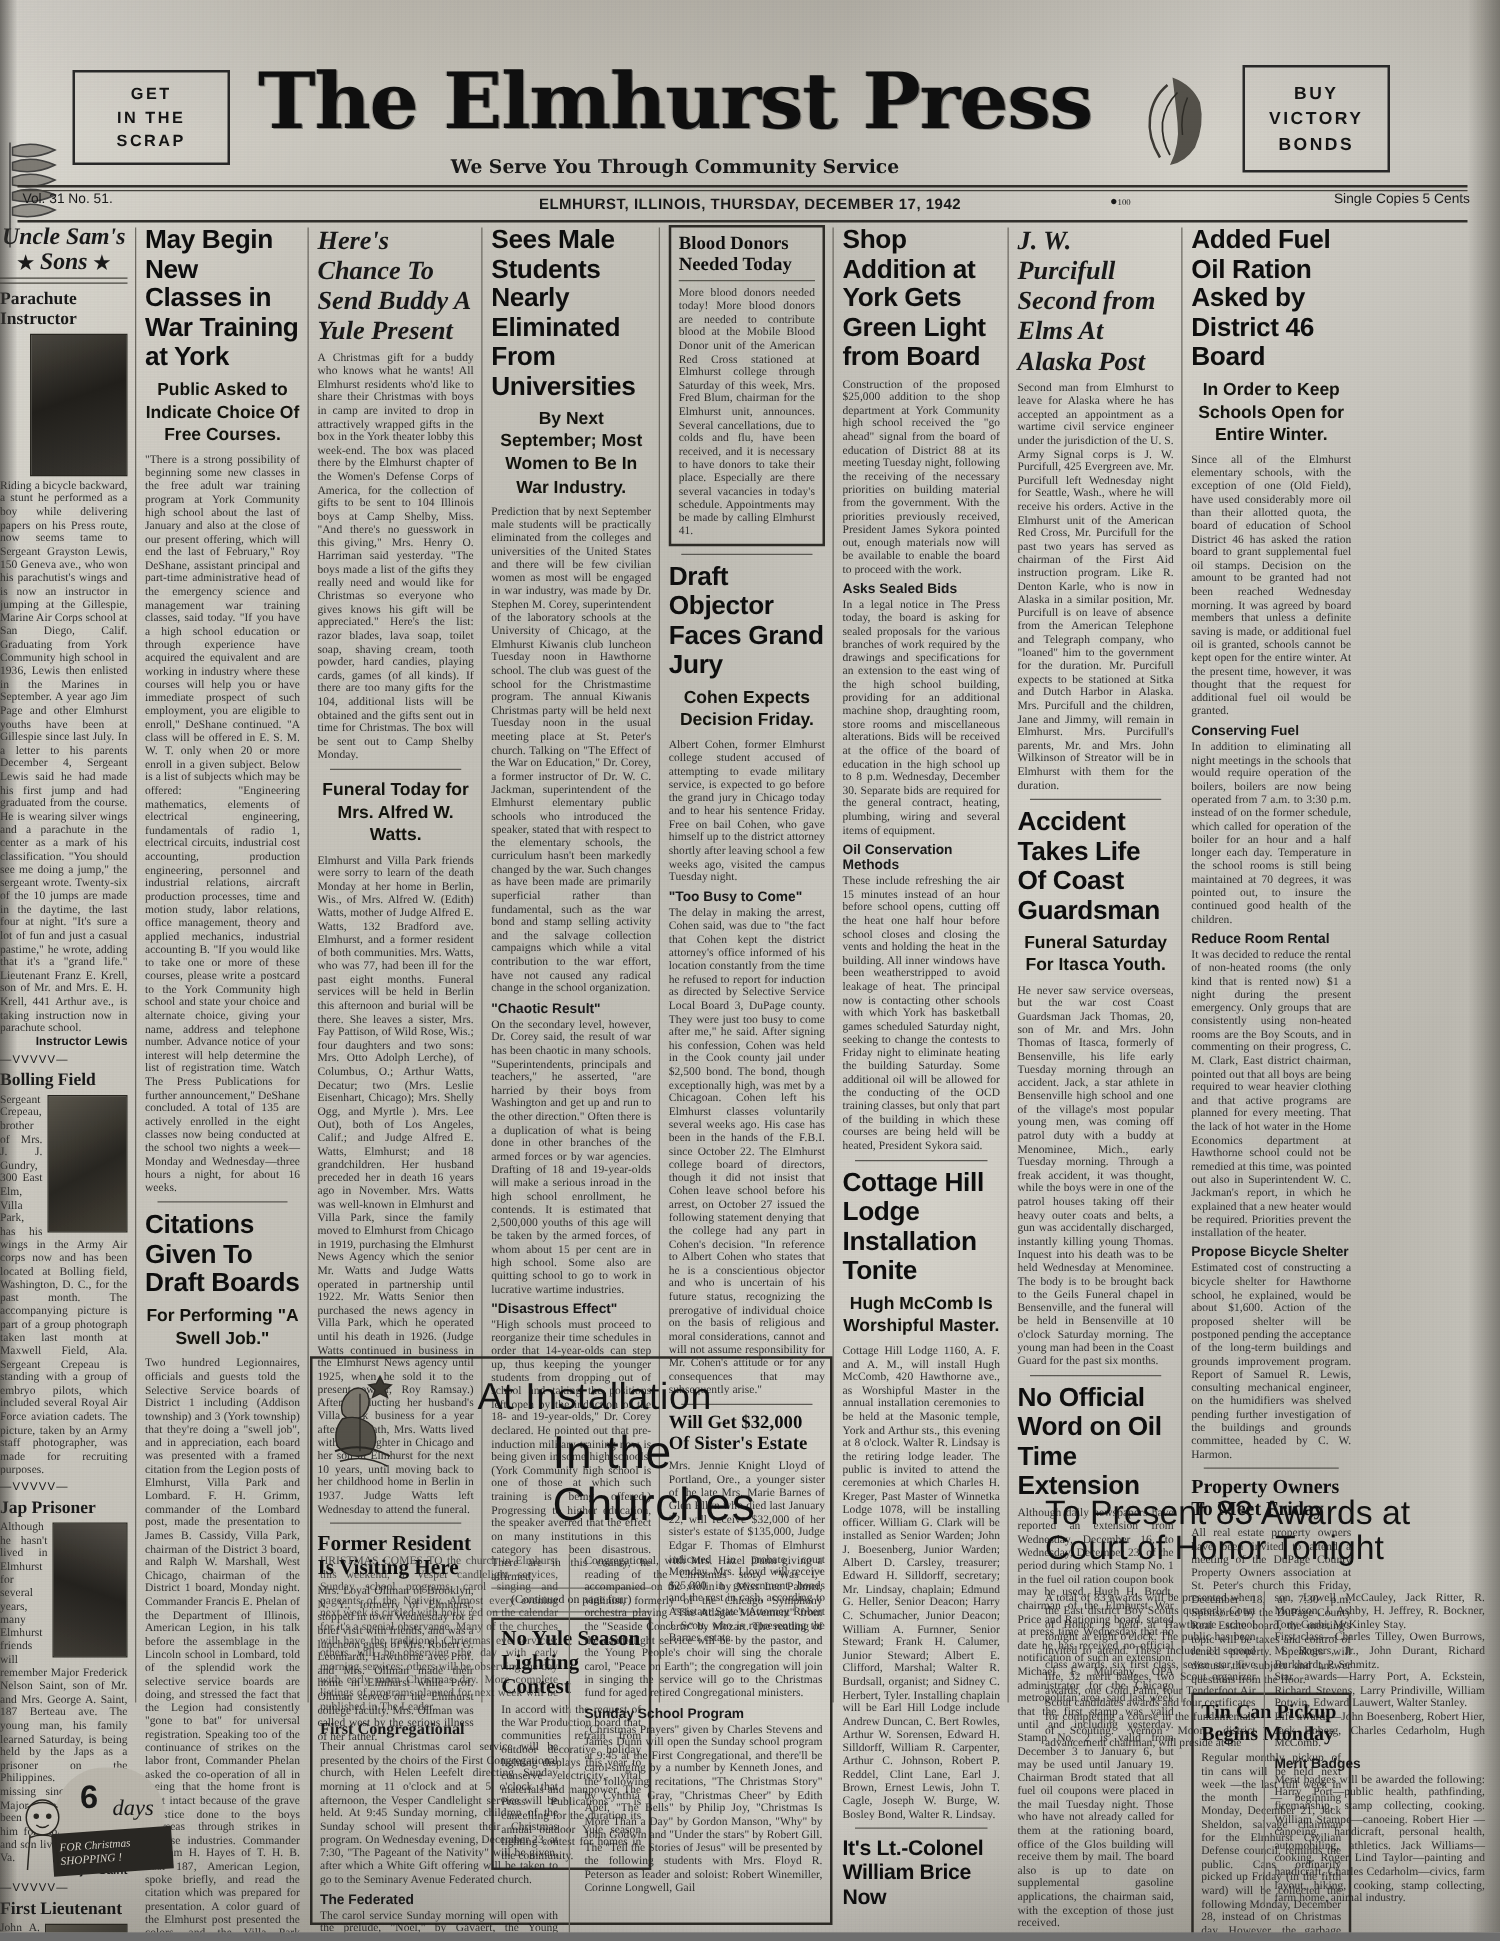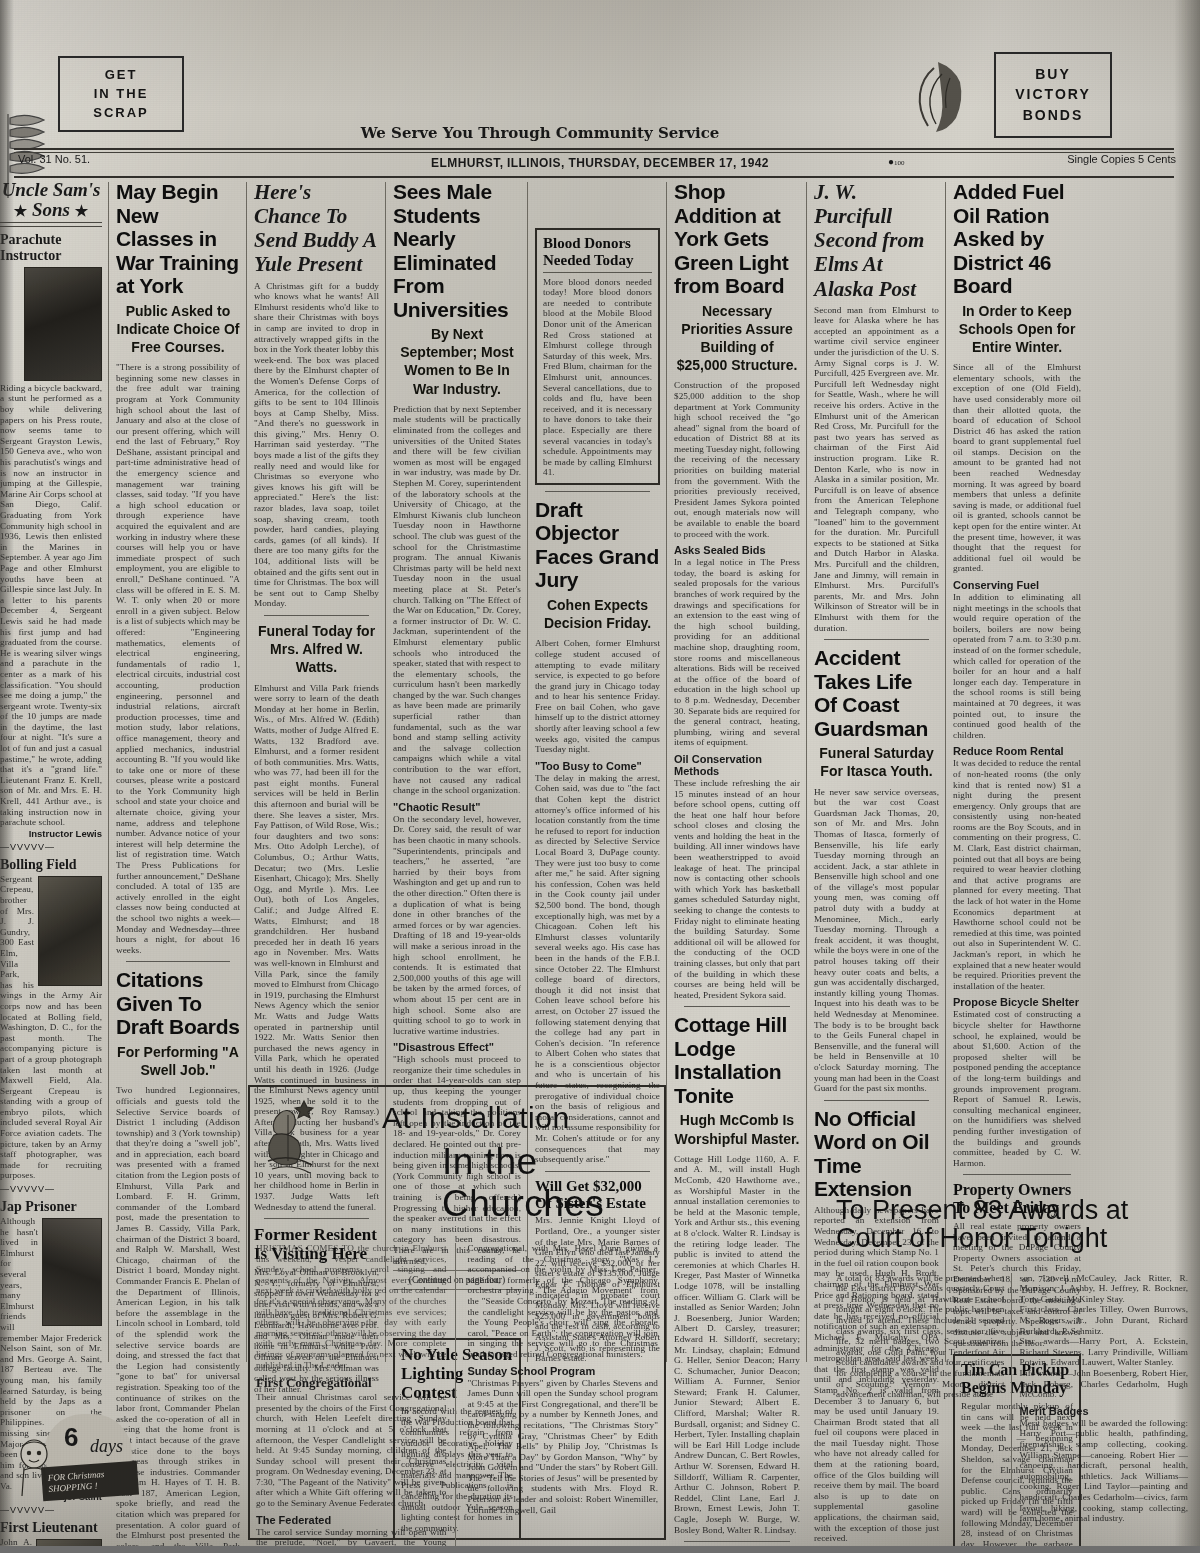--- a/index.html
+++ b/index.html
@@ -65,21 +65,21 @@
   .kicker{font-family:"Liberation Sans",sans-serif;font-weight:bold;font-size:11px;margin:5px 0 1px;}
   .subh{font-family:"Liberation Serif",serif;font-weight:bold;font-size:12px;margin:5px 0 1px;}
 
   
   .bt{font-family:"Liberation Serif",serif;font-size:9.2px;line-height:10.6px;
     text-align:justify;color:#222;letter-spacing:.05px;
     opacity:.93;}
   .bt.fade{opacity:.78;}
   .hr{border-top:1px solid #5c5a54;margin:6px 10px;}
   .hrthin{border-top:1px solid #6b6962;margin:4px 0;}
-  .boxed2{border:2px solid #2f2d28;padding:5px 6px;margin-bottom:6px;margin-top:48px;}
+  .boxed2{border:2px solid #2f2d28;padding:5px 6px;margin-bottom:6px;}
   .cont{font-family:"Liberation Serif",serif;font-size:9.5px;text-align:center;margin:4px 0;font-style:normal;}
 
   
   .deptname{font-family:"Liberation Serif",serif;font-style:italic;font-weight:bold;
      font-size:19px;text-align:center;line-height:1.05;}
   .deptname .st{font-style:normal;font-size:15px;}
   .deptrule{border-top:1px solid #4a4842;border-bottom:1px solid #4a4842;height:3px;margin:2px 0 4px;}
   .vvv{font-family:"Liberation Sans",sans-serif;font-size:9px;letter-spacing:1px;margin:3px 0;}
 
   .photo{background:linear-gradient(160deg,#4a4740,#23211d 45%,#3a3833);
@@ -125,20 +125,23 @@
       <g fill="none" stroke="#2a2a2a" stroke-width="1.2">
         <path d="M4 8 L4 92"></path>
         <path d="M6 12 Q22 6 40 14 Q24 22 6 18 Z" fill="#8b8881"></path>
         <path d="M6 24 Q22 18 40 26 Q24 34 6 30 Z" fill="#6e6b64"></path>
         <path d="M6 36 Q22 30 40 38 Q24 46 6 42 Z" fill="#8b8881"></path>
         <path d="M6 48 Q22 42 40 50 Q24 58 6 54 Z" fill="#6e6b64"></path>
         <path d="M6 60 Q22 54 40 62 Q24 70 6 66 Z" fill="#8b8881"></path>
       </g>
     </svg>
 
+    <div class="title">
+      <span class="blk">The Elmhurst Press</span>
+    </div>
     <div class="slogan">We Serve You Through Community Service</div>
 
     <svg class="eagle" viewBox="0 0 76 78">
       <g>
         <path d="M30 4 Q46 10 52 24 Q56 42 48 60 Q40 72 28 74 Q36 58 34 40 Q32 20 30 4 Z" fill="#55524b"></path>
         <path d="M26 10 Q14 20 12 36 Q10 52 20 68" fill="none" stroke="#3d3a35" stroke-width="2"></path>
         <path d="M34 16 Q24 26 22 40 Q21 54 28 66" fill="none" stroke="#2f2d28" stroke-width="1.4"></path>
         <path d="M42 20 Q36 34 38 50" fill="none" stroke="#2f2d28" stroke-width="1.2"></path>
       </g>
     </svg>
@@ -254,21 +257,20 @@
       <div class="kicker">"Too Busy to Come"</div>
       <div class="bt">The delay in making the arrest, Cohen said, was due to "the fact that Cohen kept the district attorney's office informed of his location constantly from the time he refused to report for induction as directed by Selective Service Local Board 3, DuPage county. They were just too busy to come after me," he said. After signing his confession, Cohen was held in the Cook county jail under $2,500 bond. The bond, though exceptionally high, was met by a Chicagoan. Cohen left his Elmhurst classes voluntarily several weeks ago. His case has been in the hands of the F.B.I. since October 22. The Elmhurst college board of directors, though it did not insist that Cohen leave school before his arrest, on October 27 issued the following statement denying that the college had any part in Cohen's decision. "In reference to Albert Cohen who states that he is a conscientious objector and who is uncertain of his future status, recognizing the prerogative of individual choice on the basis of religious and moral considerations, cannot and will not assume responsibility for Mr. Cohen's attitude or for any consequences that may subsequently arise."</div>
       <div class="hr"></div>
 
       <h1 class="hl serif" style="font-size:15px">Will Get $32,000 Of Sister's Estate</h1>
       <div class="bt">Mrs. Jennie Knight Lloyd of Portland, Ore., a younger sister of the late Mrs. Marie Barnes of Glen Ellyn who died last January 22, will receive $32,000 of her sister's estate of $135,000, Judge Edgar F. Thomas of Elmhurst indicated in probate court Monday. Mrs. Lloyd will receive $25,000 in government bonds and the rest in cash, according to Assistant State's Attorney Robert J. Scott, who is representing the Barnes estate.</div>
     </div>
 
     <div class="col" style="left:668px;width:138px">
       <h1 class="hl">Shop Addition at York Gets Green Light from Board</h1>
-      <h2 class="deck c">Necessary Priorities Assure Building of $25,000 Structure.</h2>
       <div class="bt">Construction of the proposed $25,000 addition to the shop department at York Community high school received the "go ahead" signal from the board of education of District 88 at its meeting Tuesday night, following the receiving of the necessary priorities on building material from the government. With the priorities previously received, President James Sykora pointed out, enough materials now will be available to enable the board to proceed with the work.</div>
       <div class="kicker">Asks Sealed Bids</div>
       <div class="bt">In a legal notice in The Press today, the board is asking for sealed proposals for the various branches of work required by the drawings and specifications for an extension to the east wing of the high school building, providing for an additional machine shop, draughting room, store rooms and miscellaneous alterations. Bids will be received at the office of the board of education in the high school up to 8 p.m. Wednesday, December 30. Separate bids are required for the general contract, heating, plumbing, wiring and several items of equipment.</div>
       <div class="kicker">Oil Conservation Methods</div>
       <div class="bt">These include refreshing the air 15 minutes instead of an hour before school opens, cutting off the heat one half hour before school closes and closing the vents and holding the heat in the building. All inner windows have been weatherstripped to avoid leakage of heat. The principal now is contacting other schools with which York has basketball games scheduled Saturday night, seeking to change the contests to Friday night to eliminate heating the building Saturday. Some additional oil will be allowed for the conducting of the OCD training classes, but only that part of the building in which these courses are being held will be heated, President Sykora said.</div>
       <div class="hr"></div>
 
       <h1 class="hl">Cottage Hill Lodge Installation Tonite</h1>
       <h2 class="deck c">Hugh McComb Is Worshipful Master.</h2>
       <div class="bt">Cottage Hill Lodge 1160, A. F. and A. M., will install Hugh McComb, 420 Hawthorne ave., as Worshipful Master in the annual installation ceremonies to be held at the Masonic temple, York and Arthur sts., this evening at 8 o'clock. Walter R. Lindsay is the retiring lodge leader. The public is invited to attend the ceremonies at which Charles H. Kreger, Past Master of Winnetka Lodge 1078, will be installing officer. William G. Clark will be installed as Senior Warden; John J. Boesenberg, Junior Warden; Albert D. Carsley, treasurer; Edward H. Silldorff, secretary; Mr. Lindsay, chaplain; Edmund G. Heller, Senior Deacon; Harry C. Schumacher, Junior Deacon; William A. Furnner, Senior Steward; Frank H. Calumer, Junior Steward; Albert E. Clifford, Marshal; Walter R. Burdsall, organist; and Sidney C. Herbert, Tyler. Installing chaplain will be Earl Hill Lodge include Andrew Duncan, C. Bert Rowles, Arthur W. Sorensen, Edward H. Silldorff, William R. Carpenter, Arthur C. Johnson, Robert P. Reddel, Clint Lane, Earl J. Brown, Ernest Lewis, John T. Cagle, Joseph W. Burge, W. Bosley Bond, Walter R. Lindsay.</div>

